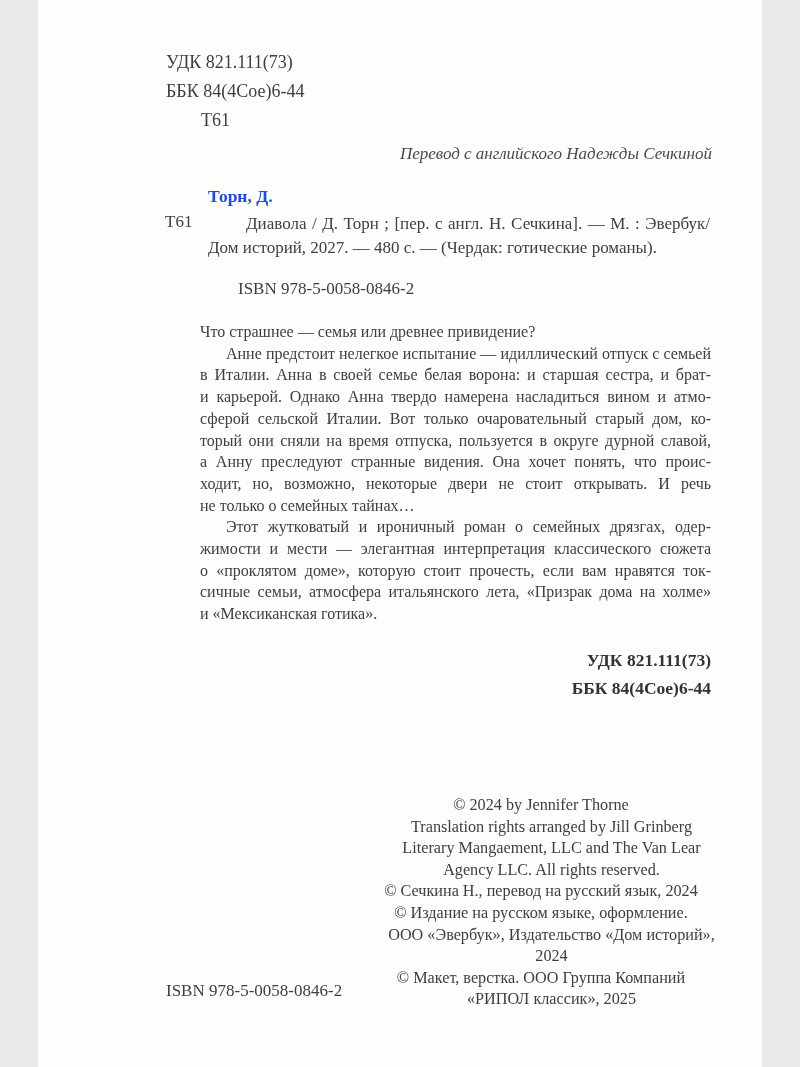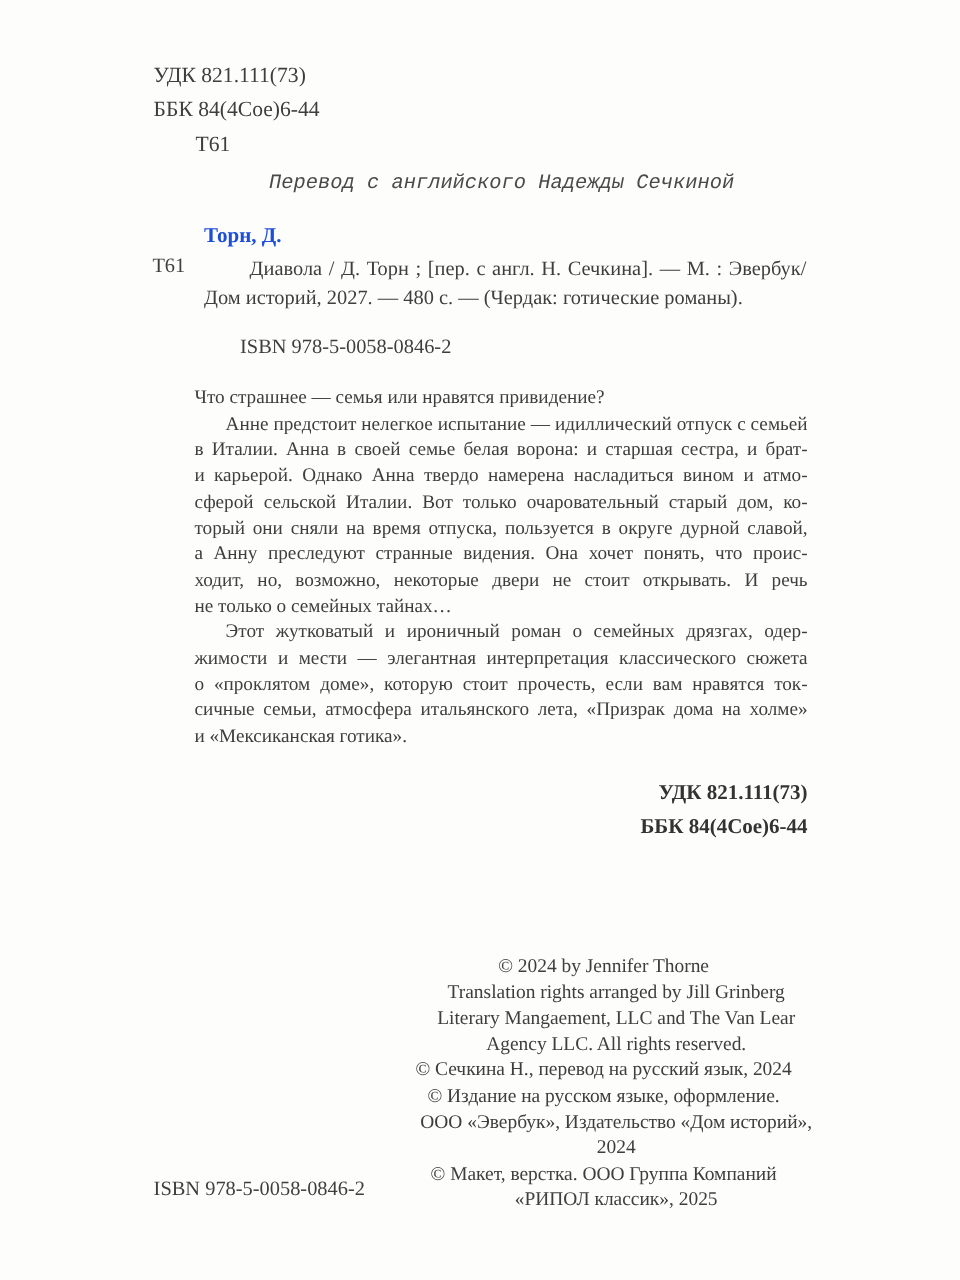--- a/index.html
+++ b/index.html
@@ -1,30 +1,30 @@
 <!DOCTYPE html>
 <html><head>
 <meta charset="utf-8">
 <style>
   html,body{margin:0;padding:0;background:#e9e9e9;}
   .page{
     position:relative;
-    width:800px;height:1067px;
+    width:724px;height:1067px;
     margin:0 auto;
     background:#fdfdfc;
     color:#3e3e3e;
     font-family:"Liberation Serif","DejaVu Serif",serif;
     overflow:hidden;
   }
   .abs{position:absolute;}
   
   .head-block{left:128px;top:48px;font-size:18px;line-height:29px;}
   .head-code{padding-left:35px;}
   
-  .translator{left:162px;top:144px;width:512px;text-align:center;font-style:italic;font-size:17px;color:#4a4a4a;font-family:Liberation Mono, monospace;}
+  .translator{left:162px;top:144px;width:512px;text-align:right;font-style:italic;font-size:17px;color:#4a4a4a;}
   
   .author{left:170px;top:186px;font-weight:bold;font-size:17.5px;color:#1d4ed8;}
   .bib-code{left:127px;top:212px;font-size:17px;}
   .bib-entry{left:170px;top:212px;width:502px;font-size:17px;line-height:23.5px;}
   .bib-line-1{text-indent:38px;text-align:justify;text-align-last:justify;}
   .isbn-top{left:200px;top:279px;font-size:17px;}
   
   .annotation{left:162px;top:321px;width:511px;font-size:16px;line-height:21.7px;}
   .ann-line.just{text-align:justify;text-align-last:justify;}
   .ann-line.indent{text-indent:26px;}
@@ -54,21 +54,21 @@
   <div class="abs bib-code">Т61</div>
 
   <div class="abs bib-entry">
     <div class="bib-line-1">Диавола / Д. Торн ; [пер. с англ. Н. Сечкина]. — М. : Эвербук/</div>
     <div>Дом историй, 2027. — 480 с. — (Чердак: готические романы).</div>
   </div>
 
   <div class="abs isbn-top">ISBN 978-5-0058-0846-2</div>
 
   <div class="abs annotation">
-      <div class="ann-line">Что страшнее — семья или нравятся привидение?</div>
+      <div class="ann-line">Что страшнее — семья или древнее привидение?</div>
       <div class="ann-line just indent">Анне предстоит нелегкое испытание — идиллический отпуск с семьей</div>
       <div class="ann-line just">в Италии. Анна в своей семье белая ворона: и старшая сестра, и брат-</div>
       <div class="ann-line just">и карьерой. Однако Анна твердо намерена насладиться вином и атмо-</div>
       <div class="ann-line just">сферой сельской Италии. Вот только очаровательный старый дом, ко-</div>
       <div class="ann-line just">торый они сняли на время отпуска, пользуется в округе дурной славой,</div>
       <div class="ann-line just">а Анну преследуют странные видения. Она хочет понять, что проис-</div>
       <div class="ann-line just">ходит, но, возможно, некоторые двери не стоит открывать. И речь</div>
       <div class="ann-line">не только о семейных тайнах…</div>
       <div class="ann-line just indent">Этот жутковатый и ироничный роман о семейных дрязгах, одер-</div>
       <div class="ann-line just">жимости и мести — элегантная интерпретация классического сюжета</div>

